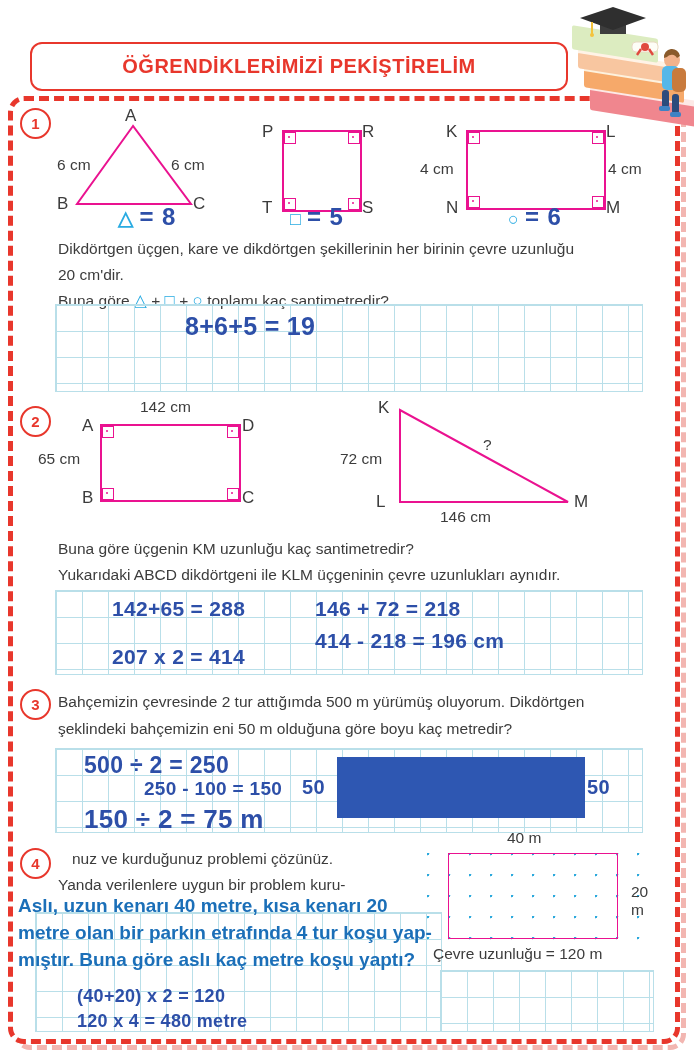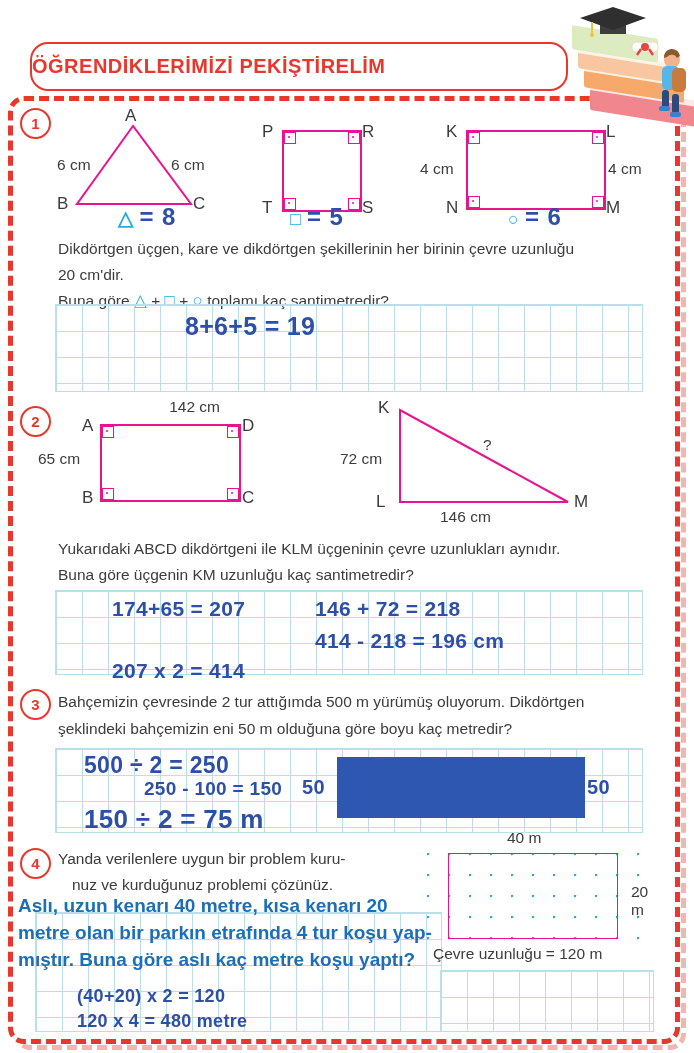--- a/index.html
+++ b/index.html
@@ -2,21 +2,21 @@
 <html style="--red: #e8372c; --magenta: #ea1290; --cyan: #29abe2; --ink: #3c3c3c; --hand: #2d4fa8; --prob: #1b6fb8; --grid: #b9dfe9; --fill: #2e57b2; --dot: #2aa8dc;"><head>
 <meta charset="utf-8">
 <style>
   html,body{margin:0;padding:0;background:#fff;}
   .page{position:relative;width:694px;height:1053px;background:#ffffff;overflow:hidden;
         font-family:"Liberation Sans", sans-serif;color:var(--ink,#3c3c3c);}
   .abs{position:absolute;}
 
   
   .titlebox{position:absolute;left:30px;top:42px;width:534px;height:45px;
-    border:2.5px solid var(--red);border-radius:18px;display:flex;align-items:center;
+    border:2.5px solid var(--red);border-radius:12px;display:flex;align-items:center;justify-content:center;
     background:#fff;z-index:2;}
   .titlebox span{color:var(--red);font-weight:700;font-size:20px;letter-spacing:.5px;}
 
   
   .frame-shadow{position:absolute;left:14px;top:102px;width:662px;height:938px;
     border:5px dashed #f2b6b1;border-radius:16px;z-index:0;}
   .frame{position:absolute;left:8px;top:96px;width:662px;height:938px;
     border:5px dashed var(--red);border-radius:16px;z-index:1;background:#fff;}
   .content{position:absolute;left:0;top:0;width:694px;height:1053px;z-index:2;}
 
@@ -170,21 +170,21 @@
     </div>
 
     <div class="gridbg" style="left:55px;top:304px;width:586px;height:86px;"></div>
     <span class="hand" style="left:185px;top:312px;font-size:25px;">8+6+5 = 19</span>
 
     <div class="badge" style="left:20px;top:406px;">
       <span>2</span>
     </div>
 
     <div class="abs" style="left:30px;top:398px;width:300px;height:122px;">
-      <span class="dim-label" style="left:110px;top:0px;width:80px;text-align:right;">142 cm</span>
+      <span class="dim-label" style="left:110px;top:0px;width:80px;text-align:left;">142 cm</span>
       <div class="sq" style="left:70px;top:26px;width:137px;height:74px;">
         <div class="ram tl"></div>
         <div class="ram tr"></div>
         <div class="ram bl"></div>
         <div class="ram br"></div>
       </div>
       <span class="shape-label" style="left:52px;top:18px;">A</span>
       <span class="shape-label" style="left:212px;top:18px;">D</span>
       <span class="shape-label" style="left:52px;top:90px;">B</span>
       <span class="shape-label" style="left:212px;top:90px;">C</span>
@@ -197,28 +197,28 @@
       </svg>
       <span class="shape-label" style="left:38px;top:2px;">K</span>
       <span class="shape-label" style="left:36px;top:96px;">L</span>
       <span class="shape-label" style="left:234px;top:96px;">M</span>
       <span class="dim-label" style="left:0px;top:54px;">72 cm</span>
       <span class="dim-label" style="left:100px;top:112px;">146 cm</span>
       <span class="dim-label" style="left:143px;top:40px;">?</span>
     </div>
 
     <div class="abs txt" style="left:58px;top:536px;width:590px;">
+      <div>Buna göre üçgenin KM uzunluğu kaç santimetredir?</div>
       <div>Yukarıdaki ABCD dikdörtgeni ile KLM üçgeninin çevre uzunlukları aynıdır.</div>
-      <div>Buna göre üçgenin KM uzunluğu kaç santimetredir?</div>
     </div>
 
     <div class="gridbg" style="left:55px;top:590px;width:586px;height:83px;"></div>
-    <span class="hand" style="left:112px;top:597px;font-size:21px;">174+65 = 207</span>
+    <span class="hand" style="left:112px;top:597px;font-size:21px;">142+65 = 288</span>
     <span class="hand" style="left:315px;top:597px;font-size:21px;">146 + 72 = 218</span>
-    <span class="hand" style="left:112px;top:659px;font-size:21px;">207 x 2 = 414</span>
+    <span class="hand" style="left:112px;top:645px;font-size:21px;">207 x 2 = 414</span>
     <span class="hand" style="left:315px;top:629px;font-size:21px;">414 - 218 = 196 cm</span>
 
     <div class="badge" style="left:20px;top:689px;">
       <span>3</span>
     </div>
     <div class="abs txt" style="left:58px;top:688px;width:595px;line-height:27px;">
       <div>Bahçemizin çevresinde 2 tur attığımda 500 m yürümüş oluyorum. Dikdörtgen</div>
       <div>şeklindeki bahçemizin eni 50 m olduğuna göre boyu kaç metredir?</div>
     </div>
 
@@ -227,22 +227,22 @@
     <span class="hand" style="left:96px;top:778px;font-size:19px;padding-left:48px;">250 - 100 = 150</span>
     <span class="hand" style="left:84px;top:804px;font-size:26px;">150 ÷ 2 = 75 m</span>
     <span class="hand" style="left:302px;top:776px;font-size:20px;">50</span>
     <div class="abs" style="left:337px;top:757px;width:248px;height:61px;background:var(--fill);"></div>
     <span class="hand" style="left:587px;top:776px;font-size:20px;">50</span>
 
     <div class="badge" style="left:20px;top:848px;">
       <span>4</span>
     </div>
     <div class="abs txt" style="left:58px;top:846px;width:370px;">
+      <div style="margin-left:14px;">nuz ve kurduğunuz problemi çözünüz.</div>
       <div>Yanda verilenlere uygun bir problem kuru-</div>
-      <div style="margin-left:14px;">nuz ve kurduğunuz problemi çözünüz.</div>
     </div>
 
     <div class="gridbg" style="left:35px;top:912px;width:405px;height:118px;"></div>
     <div class="gridbg" style="left:440px;top:970px;width:212px;height:60px;"></div>
 
     <span class="bluetext" style="left:18px;top:892px;">Aslı, uzun kenarı 40 metre, kısa kenarı 20</span>
     <span class="bluetext" style="left:18px;top:919px;">metre olan bir parkın etrafında 4 tur koşu yap-</span>
     <span class="bluetext" style="left:18px;top:946px;">mıştır. Buna göre aslı kaç metre koşu yaptı?</span>
 
     <div class="abs" style="left:423px;top:831px;width:240px;height:135px;">

